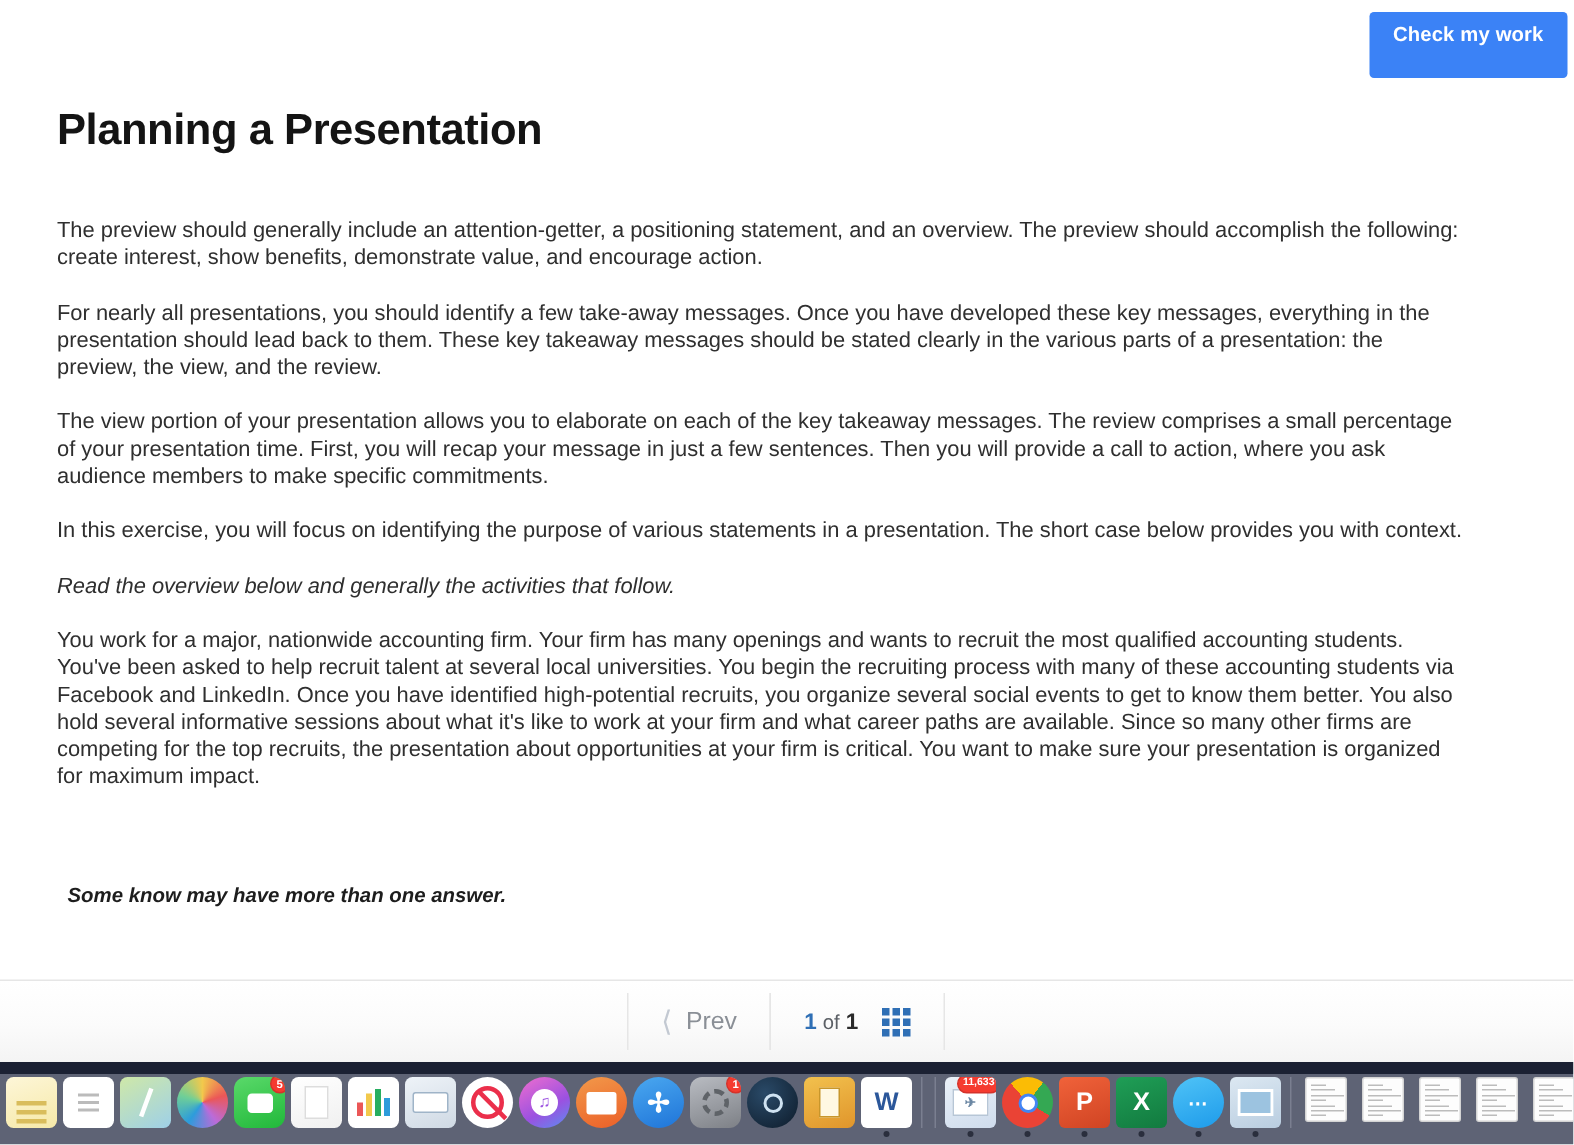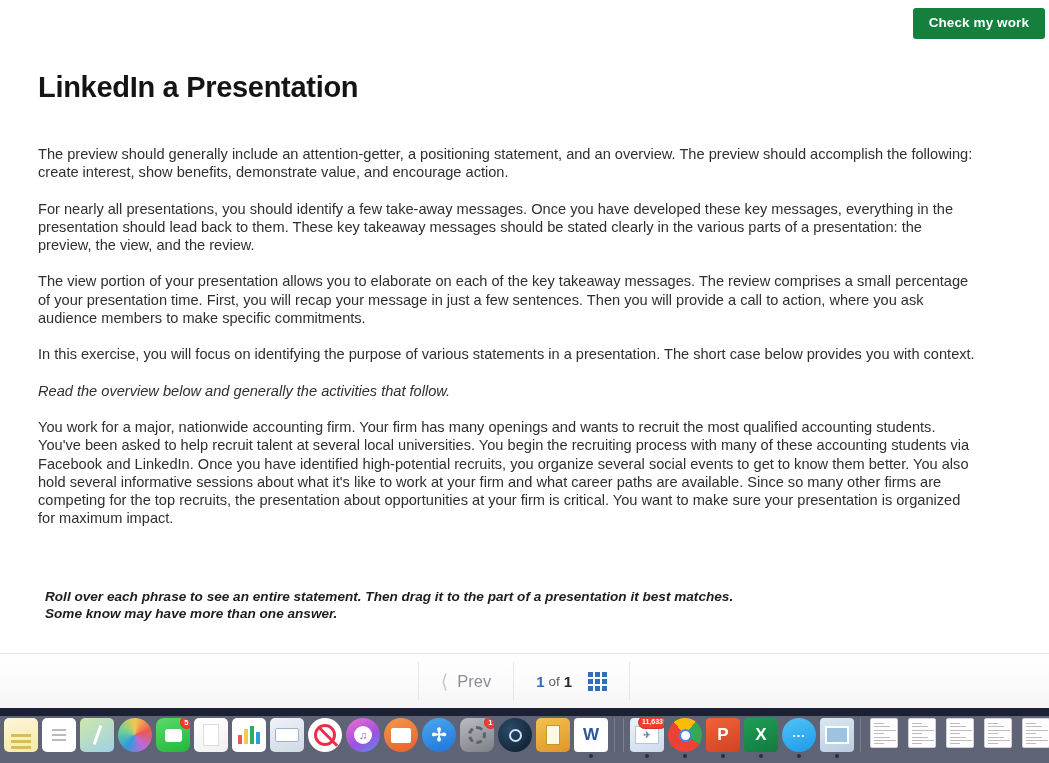--- a/index.html
+++ b/index.html
@@ -29,27 +29,27 @@
     left:0; top:0;
     width:1049px; height:708px;
     background:#ffffff;
     z-index:1;
   }
 
   
   .check-btn {
     position:absolute;
     right:4px; top:8px;
-    background:#15803d;
+    background:#3b82f6;
     color:#ffffff;
     font-size:13.5px;
     font-weight:bold;
     border:none;
     border-radius:3px;
-    padding:8px 16px 9px 16px;
+    padding:8px 16px 22px 16px;
     cursor:pointer;
     letter-spacing:.1px;
     line-height:1;
   }
 
   
   .page-title {
     position:absolute;
     left:38px; top:71px;
     font-size:29px;
@@ -230,33 +230,32 @@
 <body>
 
 <div class="bg-card" id="bgCardTop"></div>
 <div class="bg-card" id="bgCardMid1"></div>
 <div class="bg-card" id="bgCardMid2"></div>
 
 <div class="sheet">
 
   <button class="check-btn">Check my work</button>
 
-  <h1 class="page-title">LinkedIn a Presentation</h1>
+  <h1 class="page-title">Planning a Presentation</h1>
 
   <div class="article">
     <p>The preview should generally include an attention-getter, a positioning statement, and an overview. The preview should accomplish the following: create interest, show benefits, demonstrate value, and encourage action.</p>
     <p>For nearly all presentations, you should identify a few take-away messages. Once you have developed these key messages, everything in the presentation should lead back to them. These key takeaway messages should be stated clearly in the various parts of a presentation: the preview, the view, and the review.</p>
     <p>The view portion of your presentation allows you to elaborate on each of the key takeaway messages. The review comprises a small percentage of your presentation time. First, you will recap your message in just a few sentences. Then you will provide a call to action, where you ask audience members to make specific commitments.</p>
     <p>In this exercise, you will focus on identifying the purpose of various statements in a presentation. The short case below provides you with context.</p>
     <p class="italic-instr">Read the overview below and generally the activities that follow.</p>
     <p>You work for a major, nationwide accounting firm. Your firm has many openings and wants to recruit the most qualified accounting students. You've been asked to help recruit talent at several local universities. You begin the recruiting process with many of these accounting students via Facebook and LinkedIn. Once you have identified high-potential recruits, you organize several social events to get to know them better. You also hold several informative sessions about what it's like to work at your firm and what career paths are available. Since so many other firms are competing for the top recruits, the presentation about opportunities at your firm is critical. You want to make sure your presentation is organized for maximum impact.</p>
   </div>
 
   <div class="drag-instr">
-    <div>Roll over each phrase to see an entire statement. Then drag it to the part of a presentation it best matches.</div>
     <div>Some know may have more than one answer.</div>
   </div>
 
   <div class="pager-bar">
     <div class="pager">
 
       <div class="pager-seg prev">
         <span class="chev">⟨</span>
         <span class="pager-label">Prev</span>
       </div>

